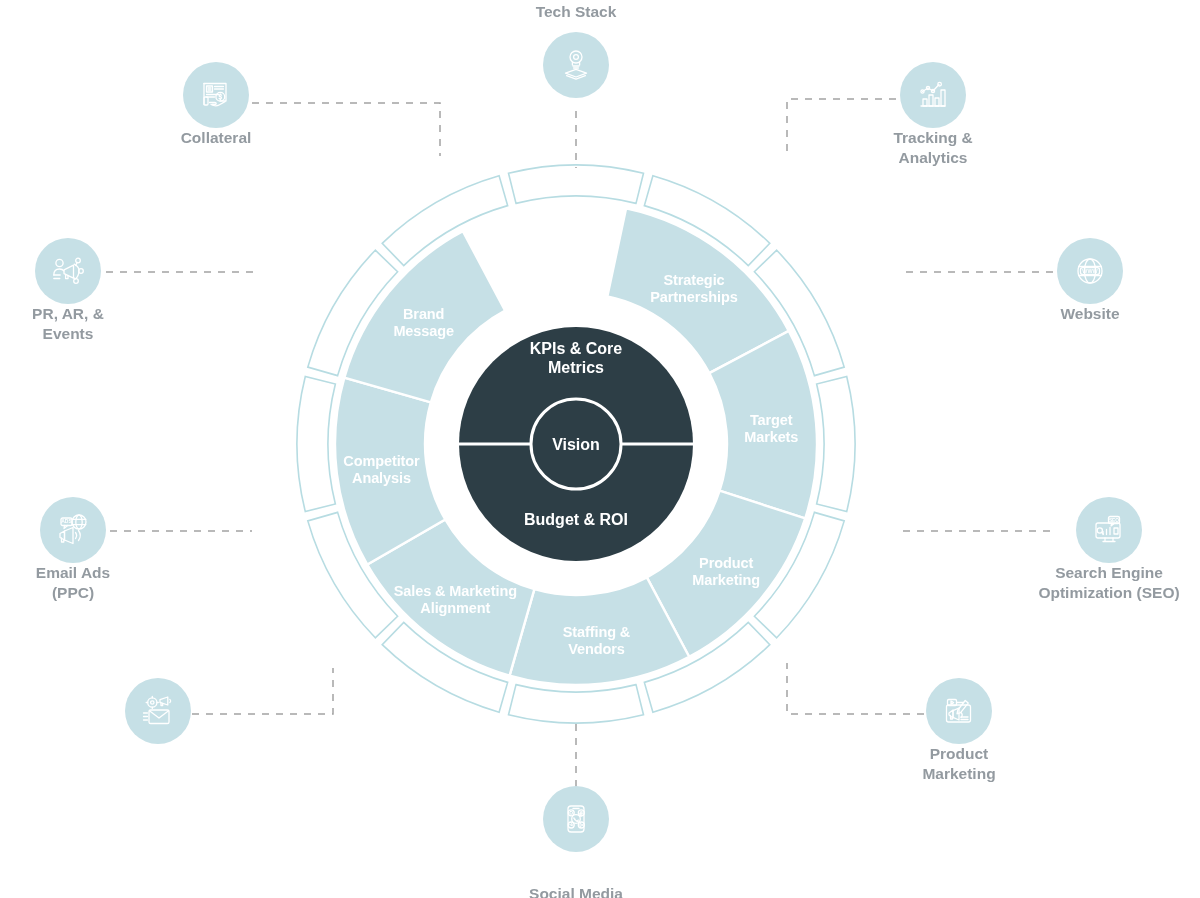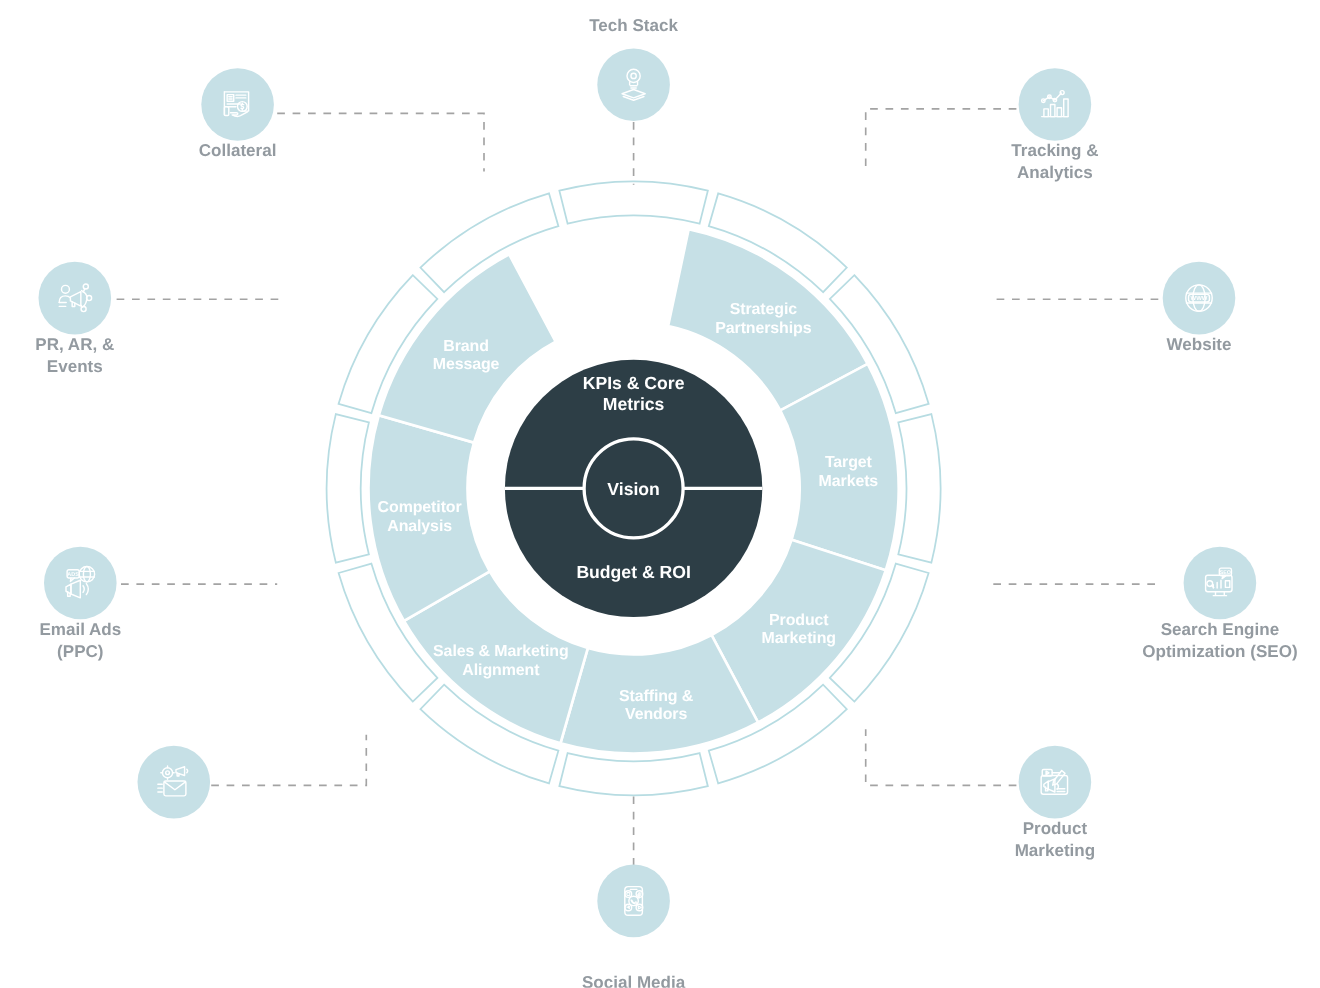--- a/index.html
+++ b/index.html
@@ -67,21 +67,21 @@
   .node-label {
     font-family: "Liberation Sans", sans-serif;
     font-size: 15.5px;
     font-weight: 700;
     color: #939aa0;
     text-align: center;
     line-height: 1.28;
     white-space: pre-line;
   }
   .node.label-top .node-label {
-    margin-top: 12px;
+    margin-top: 0;
     margin-bottom: 10px;
     order: -1;
     text-align: right;
   }
 </style>
 </head>
 <body>
 
 <div id="stage">
 
@@ -146,21 +146,21 @@
       <circle cx="18" cy="10" r="6"></circle>
             <circle cx="18" cy="10" r="2.4"></circle>
       <path d="M14.4 15.2 L14.4 18 M21.6 15.2 L21.6 18"></path>
       <path d="M15 19h6 M15.6 21h4.8"></path>
       <path d="M18 22.4 L28.5 26.2 L18 30 L7.5 26.2 Z"></path>
       <path d="M8.6 28.7 L18 32.1 L27.4 28.7"></path>
     </svg>
         </div>
         <div class="node-label">Tech Stack</div>
       </div>
-      <div class="node" style="left: 854px; top: 62px;">
+      <div class="node" style="left: 828px; top: 62px;">
         <div class="node-circle">
     <svg width="36" height="36" viewBox="0 0 36 36" fill="none" stroke="#fff" stroke-width="1.3" stroke-linecap="round" stroke-linejoin="round">
       <path d="M6 29h24"></path>
       <rect x="8" y="22" width="4" height="7"></rect>
             <rect x="14" y="18" width="4" height="11"></rect>
       <rect x="20" y="21" width="4" height="8"></rect>
             <rect x="26" y="13" width="4" height="16"></rect>
       <path d="M7.5 14.5 L13 11 L18 14 L24 7.5"></path>
       <circle cx="7.5" cy="14.5" r="1.6"></circle>
             <circle cx="13" cy="11" r="1.6"></circle>

